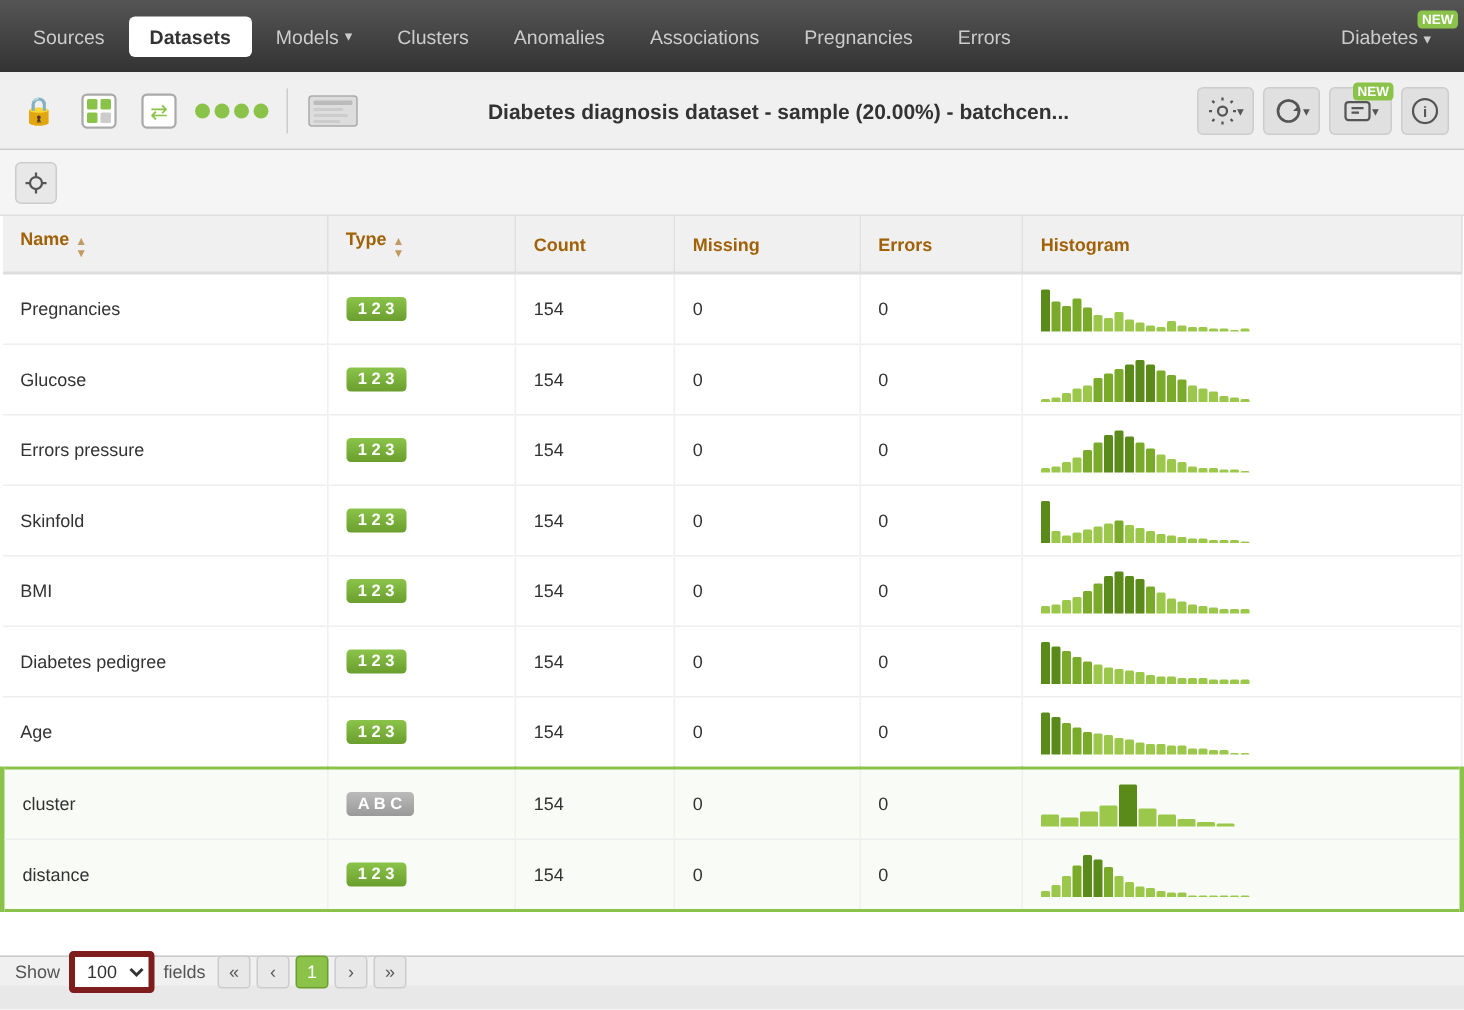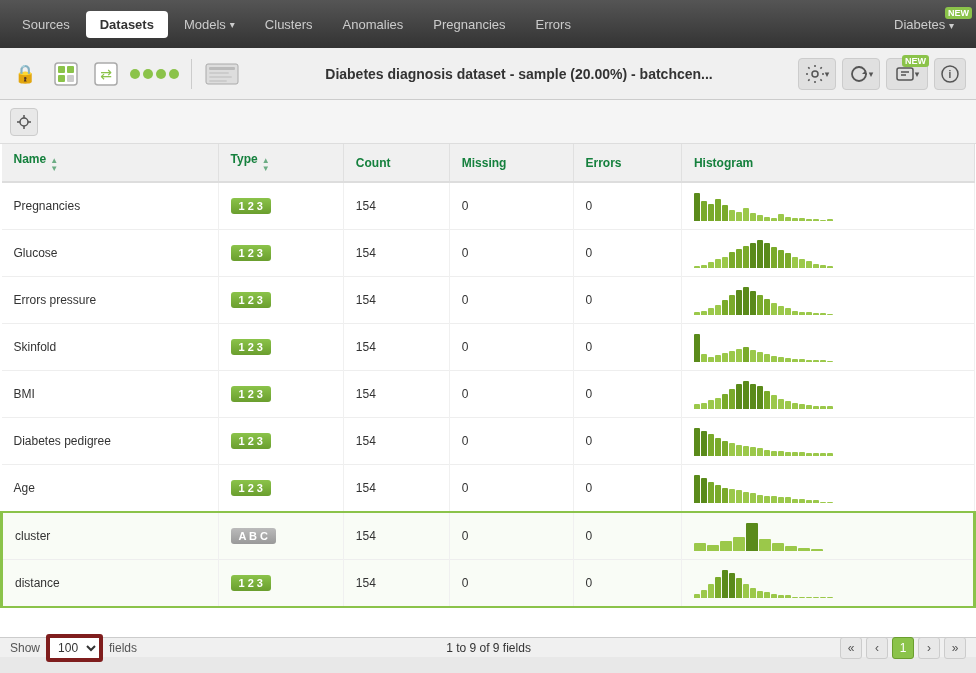--- a/index.html
+++ b/index.html
@@ -185,21 +185,21 @@
       border-collapse: collapse;
     }
     thead tr {
       background: #f0f0f0;
       border-bottom: 2px solid #ddd;
     }
     thead th {
       padding: 8px 12px;
       text-align: left;
       font-size: 12px;
-      color: #15803d;
+      color: #a16207;
       font-weight: bold;
       border-right: 1px solid #e0e0e0;
       white-space: nowrap;
     }
     thead th .sort-arrows {
       display: inline-flex;
       flex-direction: column;
       margin-left: 4px;
       cursor: pointer;
       opacity: 0.6;
@@ -291,20 +291,21 @@
 <body>
 
 <nav class="top-nav">
 
   <div id="nav-items-container" style="display:flex;gap:2px;align-items:center;flex:1;">
       <div class="nav-item">Sources</div>
       <div class="nav-item active">Datasets</div>
       <div class="nav-item nav-item-dropdown">Models<span style="font-size: 10px;"> ▾</span></div>
       <div class="nav-item">Clusters</div>
       <div class="nav-item">Anomalies</div>
+      <div class="nav-item">Associations</div>
       <div class="nav-item">Pregnancies</div>
       <div class="nav-item">Errors</div>
     </div>
   <div class="nav-item nav-scripts" style="position:relative;">
     <span>Diabetes</span>
     <span style="font-size:10px;">▾</span>
     <span class="new-badge">NEW</span>
   </div>
 </nav>
 
@@ -678,21 +679,20 @@
 <div class="footer">
   <div class="footer-left">
     <span>Show</span>
     <select class="show-select">
       <option>100</option>
       <option>50</option>
       <option>25</option>
     </select>
     <span>fields</span>
   </div>
-  <div class="footer-center">1 to 9 of 9 fields</div>
   <div class="footer-right" id="footer-page-btns">
       <div class="page-btn">«</div>
       <div class="page-btn">‹</div>
       <div class="page-btn active">1</div>
       <div class="page-btn">›</div>
       <div class="page-btn">»</div>
     </div>
 </div>
 
 </body></html>

